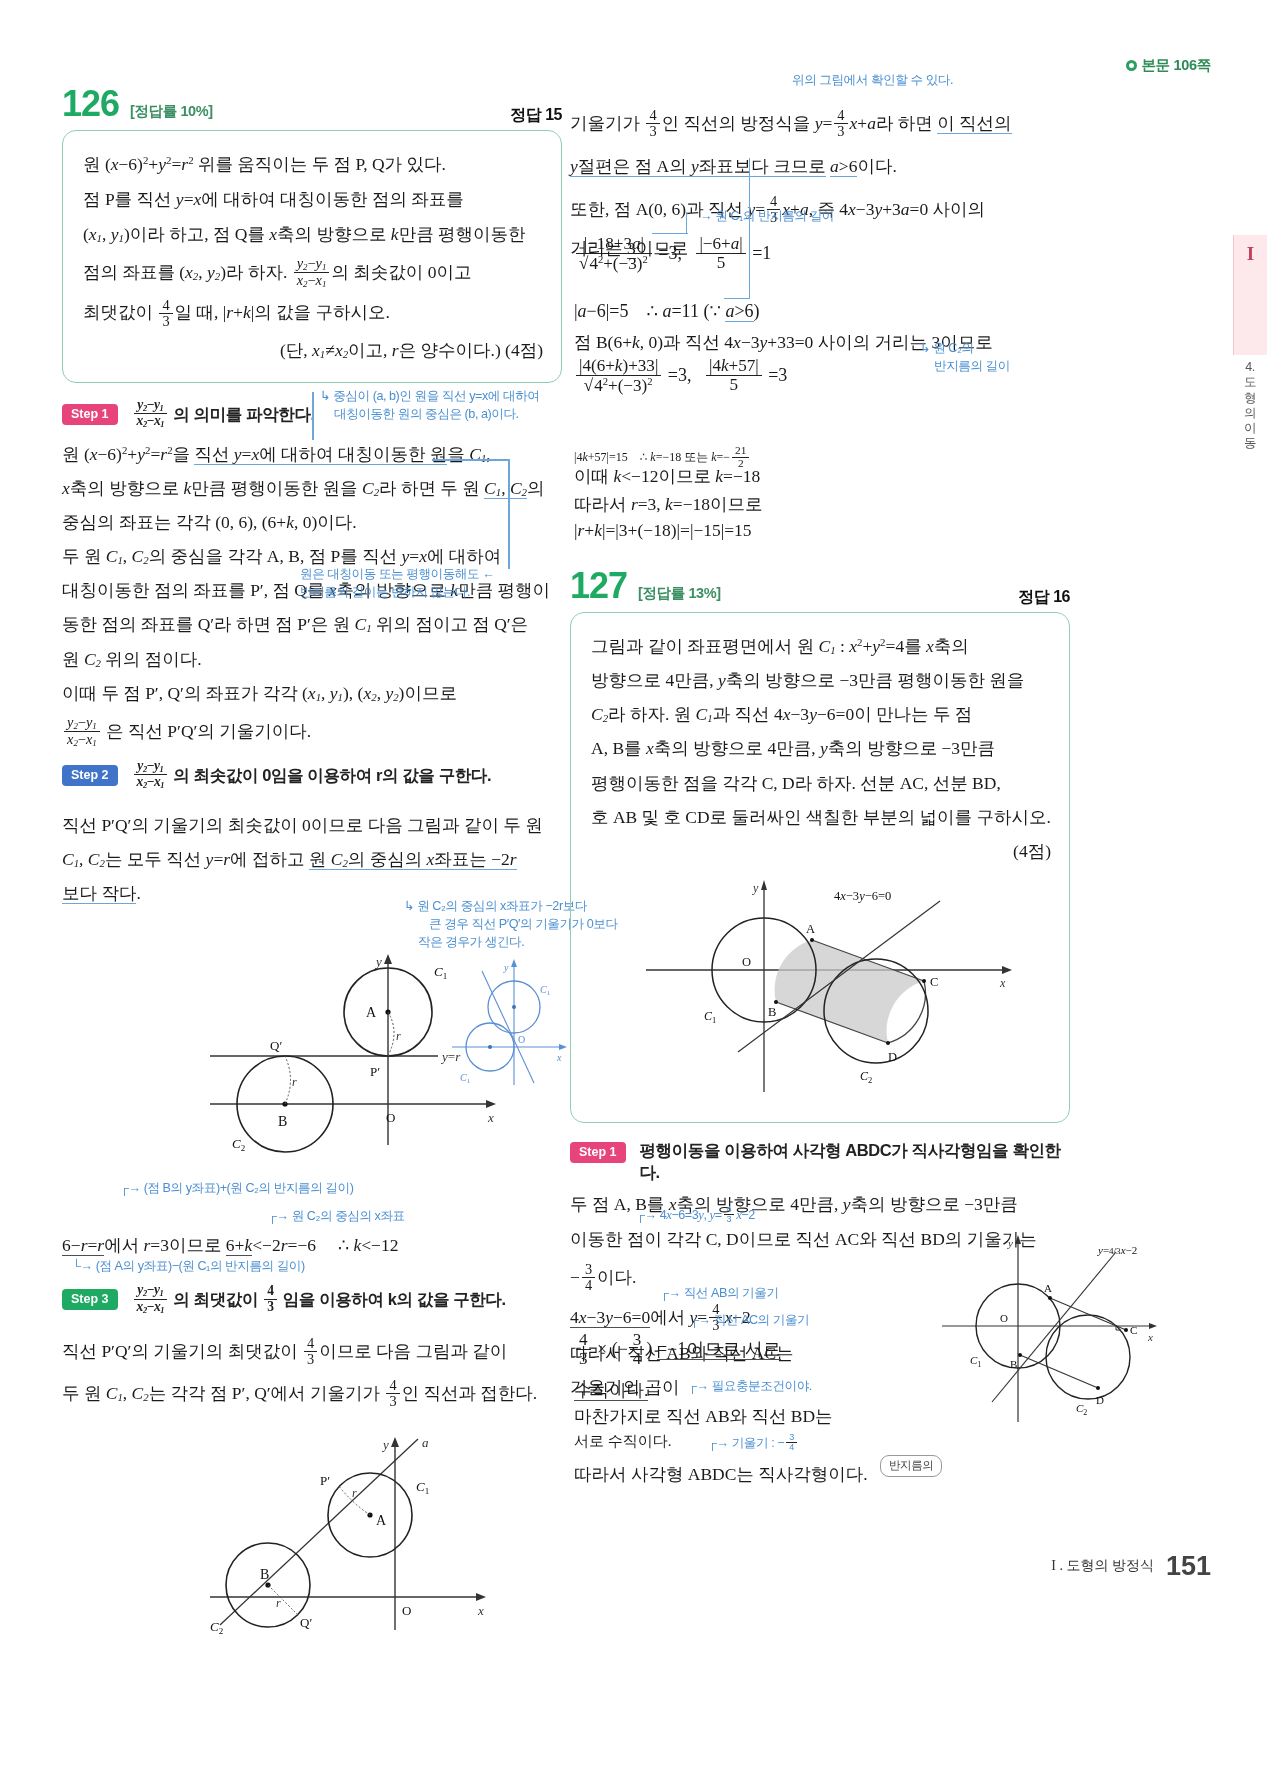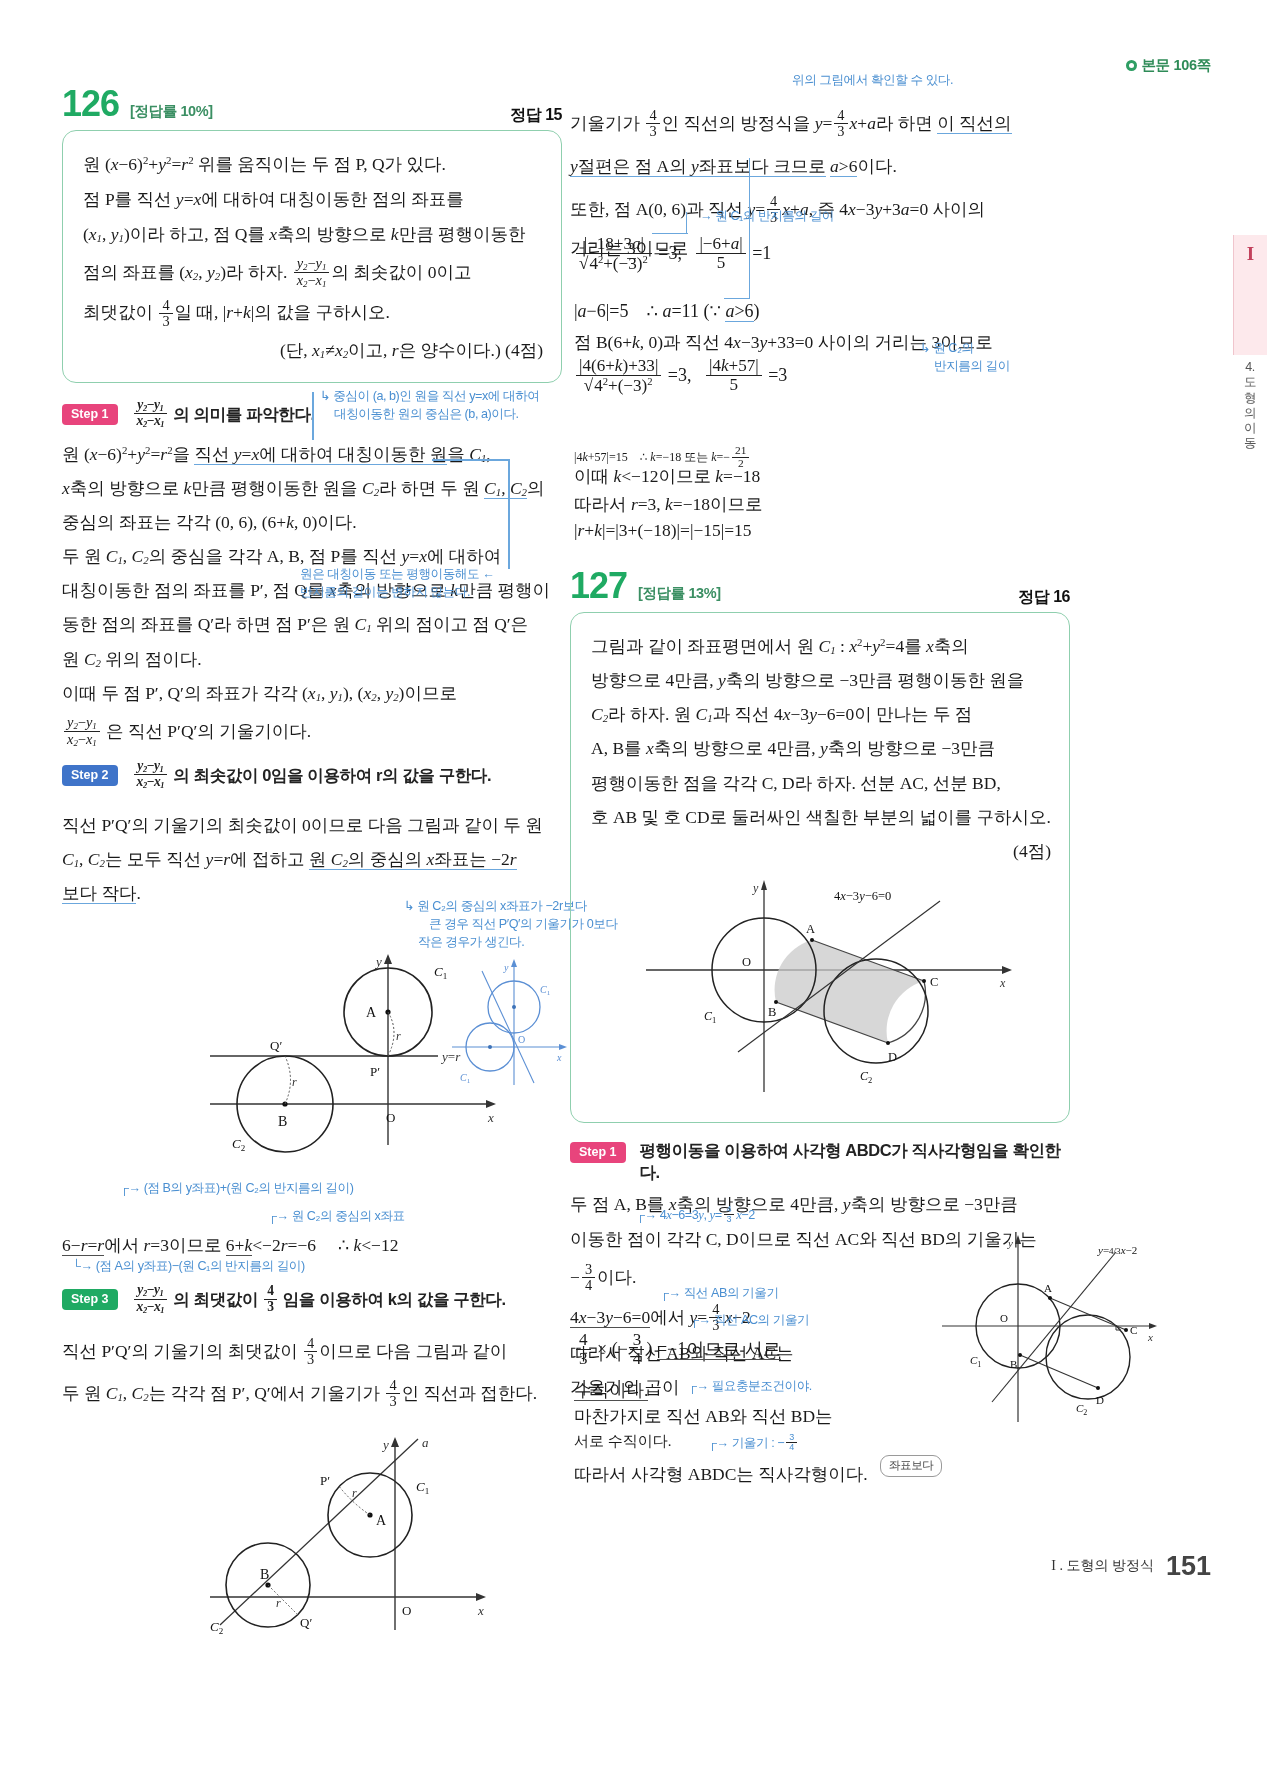--- a/index.html
+++ b/index.html
@@ -546,21 +546,21 @@
     <text x="80" y="138" font-size="11" font-family="Liberation Serif, serif" fill="#111">B</text>
     <circle cx="196" cy="100" r="2" fill="#111"></circle>
     <text x="200" y="104" font-size="11" font-family="Liberation Serif, serif" fill="#111">C</text>
     <circle cx="168" cy="158" r="2" fill="#111"></circle>
     <text x="166" y="174" font-size="11" font-family="Liberation Serif, serif" fill="#111">D</text>
     <text x="70" y="92" font-size="11" font-family="Liberation Serif, serif" fill="#111">O</text>
     <path d="M186 95 L186 100 L191 100" fill="none" stroke="#333" stroke-width="1"></path>
   </svg>
 
   <div style="position:absolute; left:880px; top:1455px;">
-    <span class="refbox">좌표보다</span>
+    <span class="refbox">반지름의</span>
   </div>
 
   <div class="footer">
     <span class="chap">I . 도형의 방정식</span>
     <span class="pg">151</span>
   </div>
 
 </div>
 
 </body></html>

